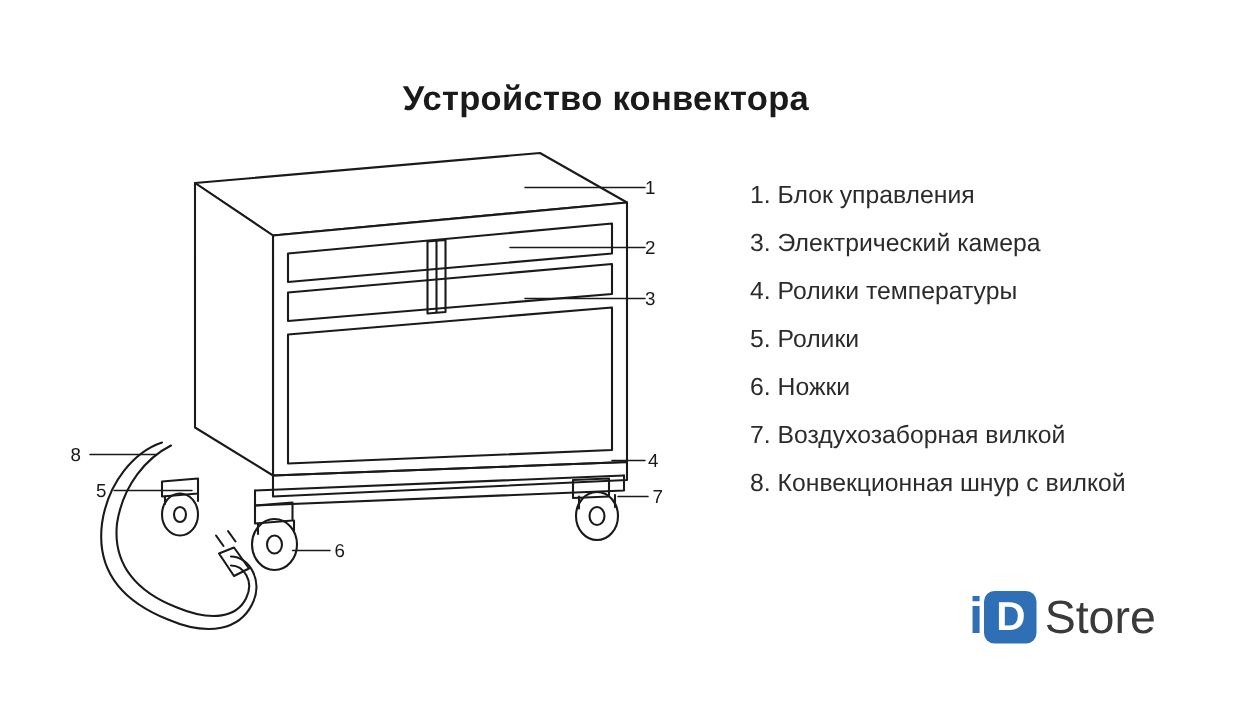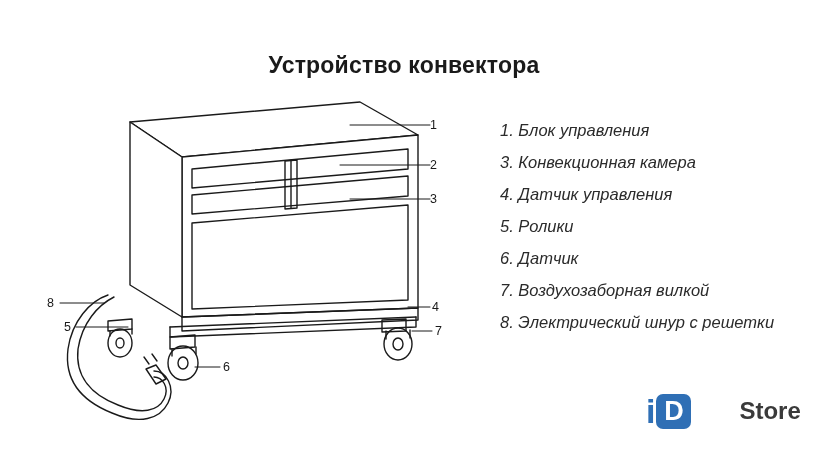--- a/index.html
+++ b/index.html
@@ -42,21 +42,20 @@
     left: 500px;
     top: 122px;
     width: 330px;
   }
   .legend-item {
     font-size: 16.5px;
     color: #2b2b2b;
     line-height: 1;
     margin-bottom: 15.5px;
     white-space: nowrap;
-    font-style: italic;
   }
   .legend-num {
     display: inline-block;
   }
   #brand {
     position: absolute;
     left: 646px;
     top: 390px;
     display: flex;
     align-items: center;
@@ -78,25 +77,24 @@
     color: #ffffff;
     font-size: 27px;
     font-weight: bold;
     display: flex;
     align-items: center;
     justify-content: center;
     line-height: 1;
     margin-right: 5px;
   }
   .brand-store {
-    font-size: 24px;
-    font-weight: bold;
+    font-size: 31px;
+    font-weight: normal;
     color: #3a3a3a;
     line-height: 1;
-    margin-left: 43px;
   }
   .callout-label {
     position: absolute;
     font-size: 12.5px;
     color: #1a1a1a;
   }
 </style>
 </head>
 <body>
 
@@ -192,41 +190,41 @@
     <span class="callout-label" style="left:27px;  top:201px;">8</span>
   </div>
 
   <div id="legend">
     <div class="legend-item">
       <span class="legend-num">1.</span>
       <span>Блок управления</span>
     </div>
     <div class="legend-item">
       <span class="legend-num">3.</span>
-      <span>Конвекционная камера</span>
+      <span>Электрический камера</span>
     </div>
     <div class="legend-item">
       <span class="legend-num">4.</span>
-      <span>Датчик управления</span>
+      <span>Ролики температуры</span>
     </div>
     <div class="legend-item">
       <span class="legend-num">5.</span>
       <span>Ролики</span>
     </div>
     <div class="legend-item">
       <span class="legend-num">6.</span>
-      <span>Датчик</span>
+      <span>Ножки</span>
     </div>
     <div class="legend-item">
       <span class="legend-num">7.</span>
       <span>Воздухозаборная вилкой</span>
     </div>
     <div class="legend-item">
       <span class="legend-num">8.</span>
-      <span>Электрический шнур с решетки</span>
+      <span>Конвекционная шнур с вилкой</span>
     </div>
   </div>
 
   <div id="brand">
     <span class="brand-i">i</span>
     <span class="brand-d">D</span>
     <span class="brand-store">Store</span>
   </div>
 
 </div>

